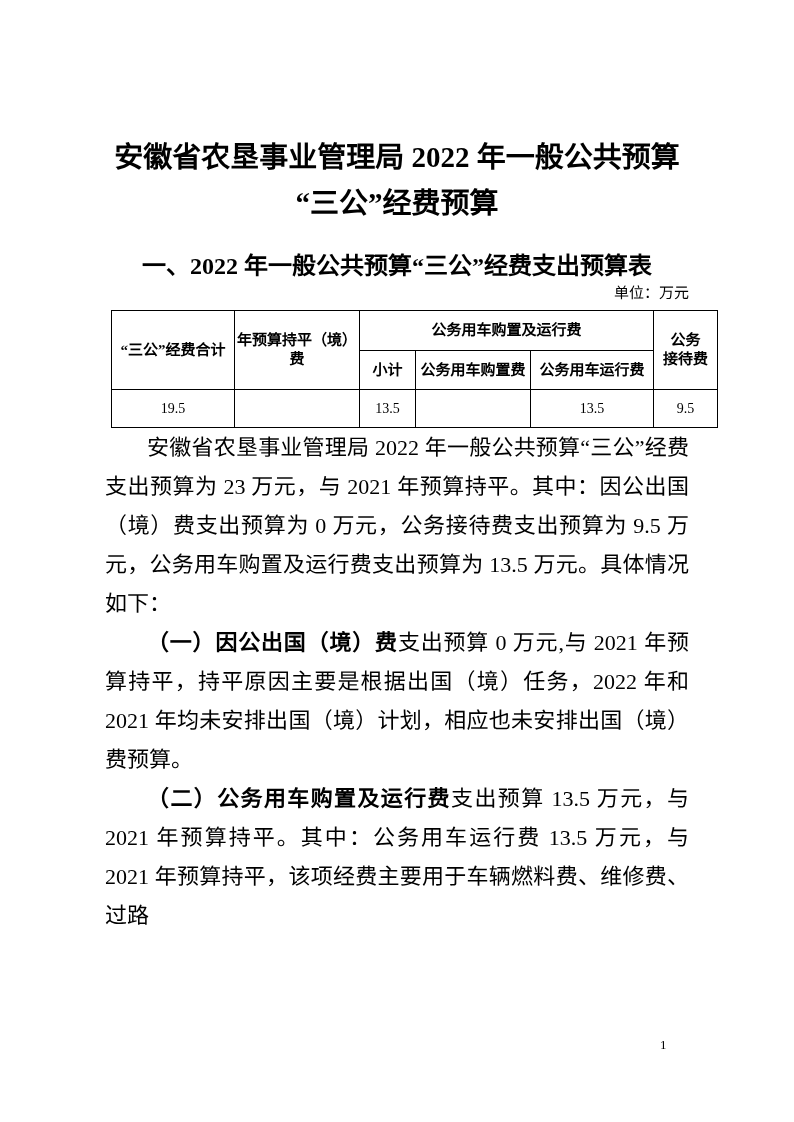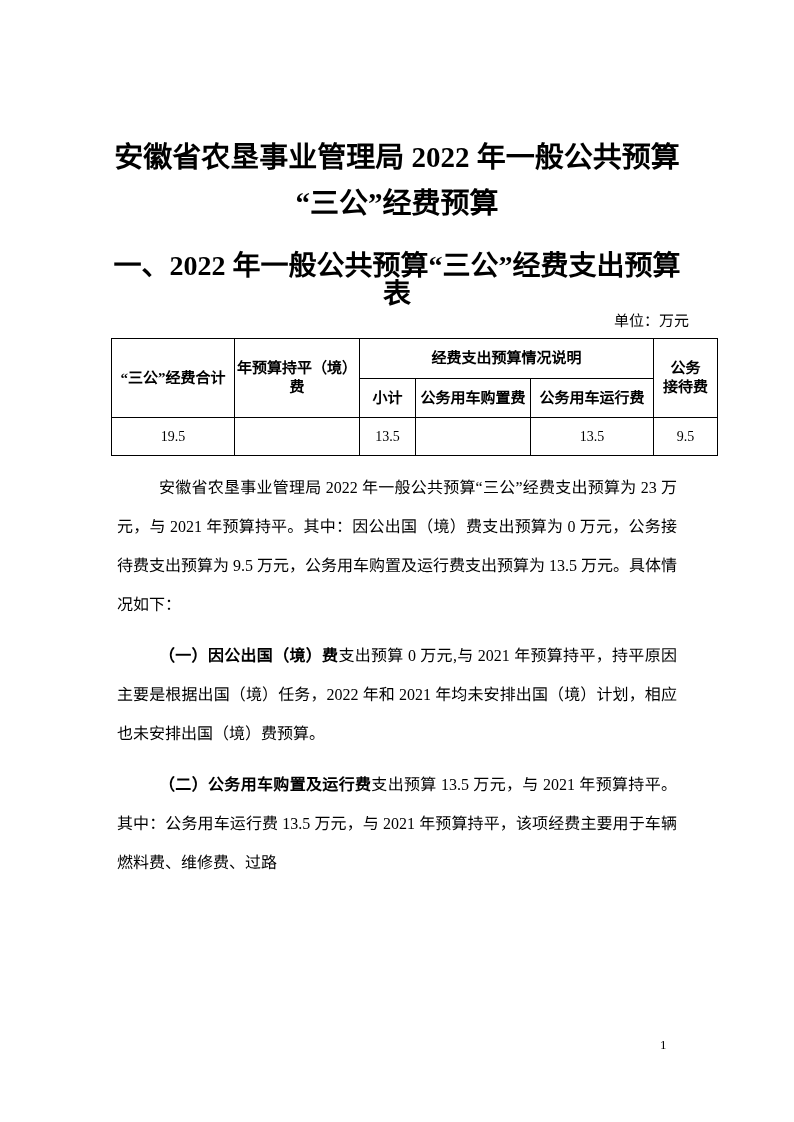--- a/index.html
+++ b/index.html
@@ -18,21 +18,21 @@
   .doc-title{
     width:572px;
     margin:134px auto 0;
     font-size:29px;
     font-weight:bold;
     line-height:46px;
     text-align:center;
   }
   .sec1-heading{
     margin:26px 0 0;
-    font-size:28px;
+    font-size:24px;
     font-weight:bold;
     line-height:28px;
     text-align:center;
   }
   .unit-label{
     margin-top:4px;
     font-size:15px;
     line-height:18px;
     text-align:right;
   }
@@ -56,22 +56,22 @@
   .row-data{height:38px;}
   .sec2-heading{
     margin:38px 0 0;
     font-size:21px;
     font-weight:bold;
     line-height:39px;
     text-indent:42px;
     text-align:justify;
   }
   .body-par{
-    margin:12px;
-    font-size:16px;
+    margin:0;
+    font-size:22px;
     line-height:39px;
     text-indent:42px;
     text-align:justify;
   }
   .body-par .lead{font-weight:bold;}
   .page-number{
     position:absolute;
     left:660px;top:1037px;
     font-size:13px;
     line-height:15px;
@@ -95,21 +95,21 @@
         <col style="width:125px">
         <col style="width:56px">
         <col style="width:115px">
         <col style="width:123px">
         <col style="width:64px">
       </colgroup>
       <tbody>
         <tr class="row-h1">
           <th rowspan="2">“三公”经费合计</th>
           <th rowspan="2">年预算持平（境）费</th>
-          <th colspan="3">经费支出预算情况说明</th>
+          <th colspan="3">公务用车购置及运行费</th>
           <th rowspan="2"><span>公务</span><br><span>接待费</span></th>
         </tr>
         <tr class="row-h2">
           <th>小计</th>
           <th>公务用车购置费</th>
           <th>公务用车运行费</th>
         </tr>
         <tr class="row-data">
           <td>19.5</td>
           <td></td>

